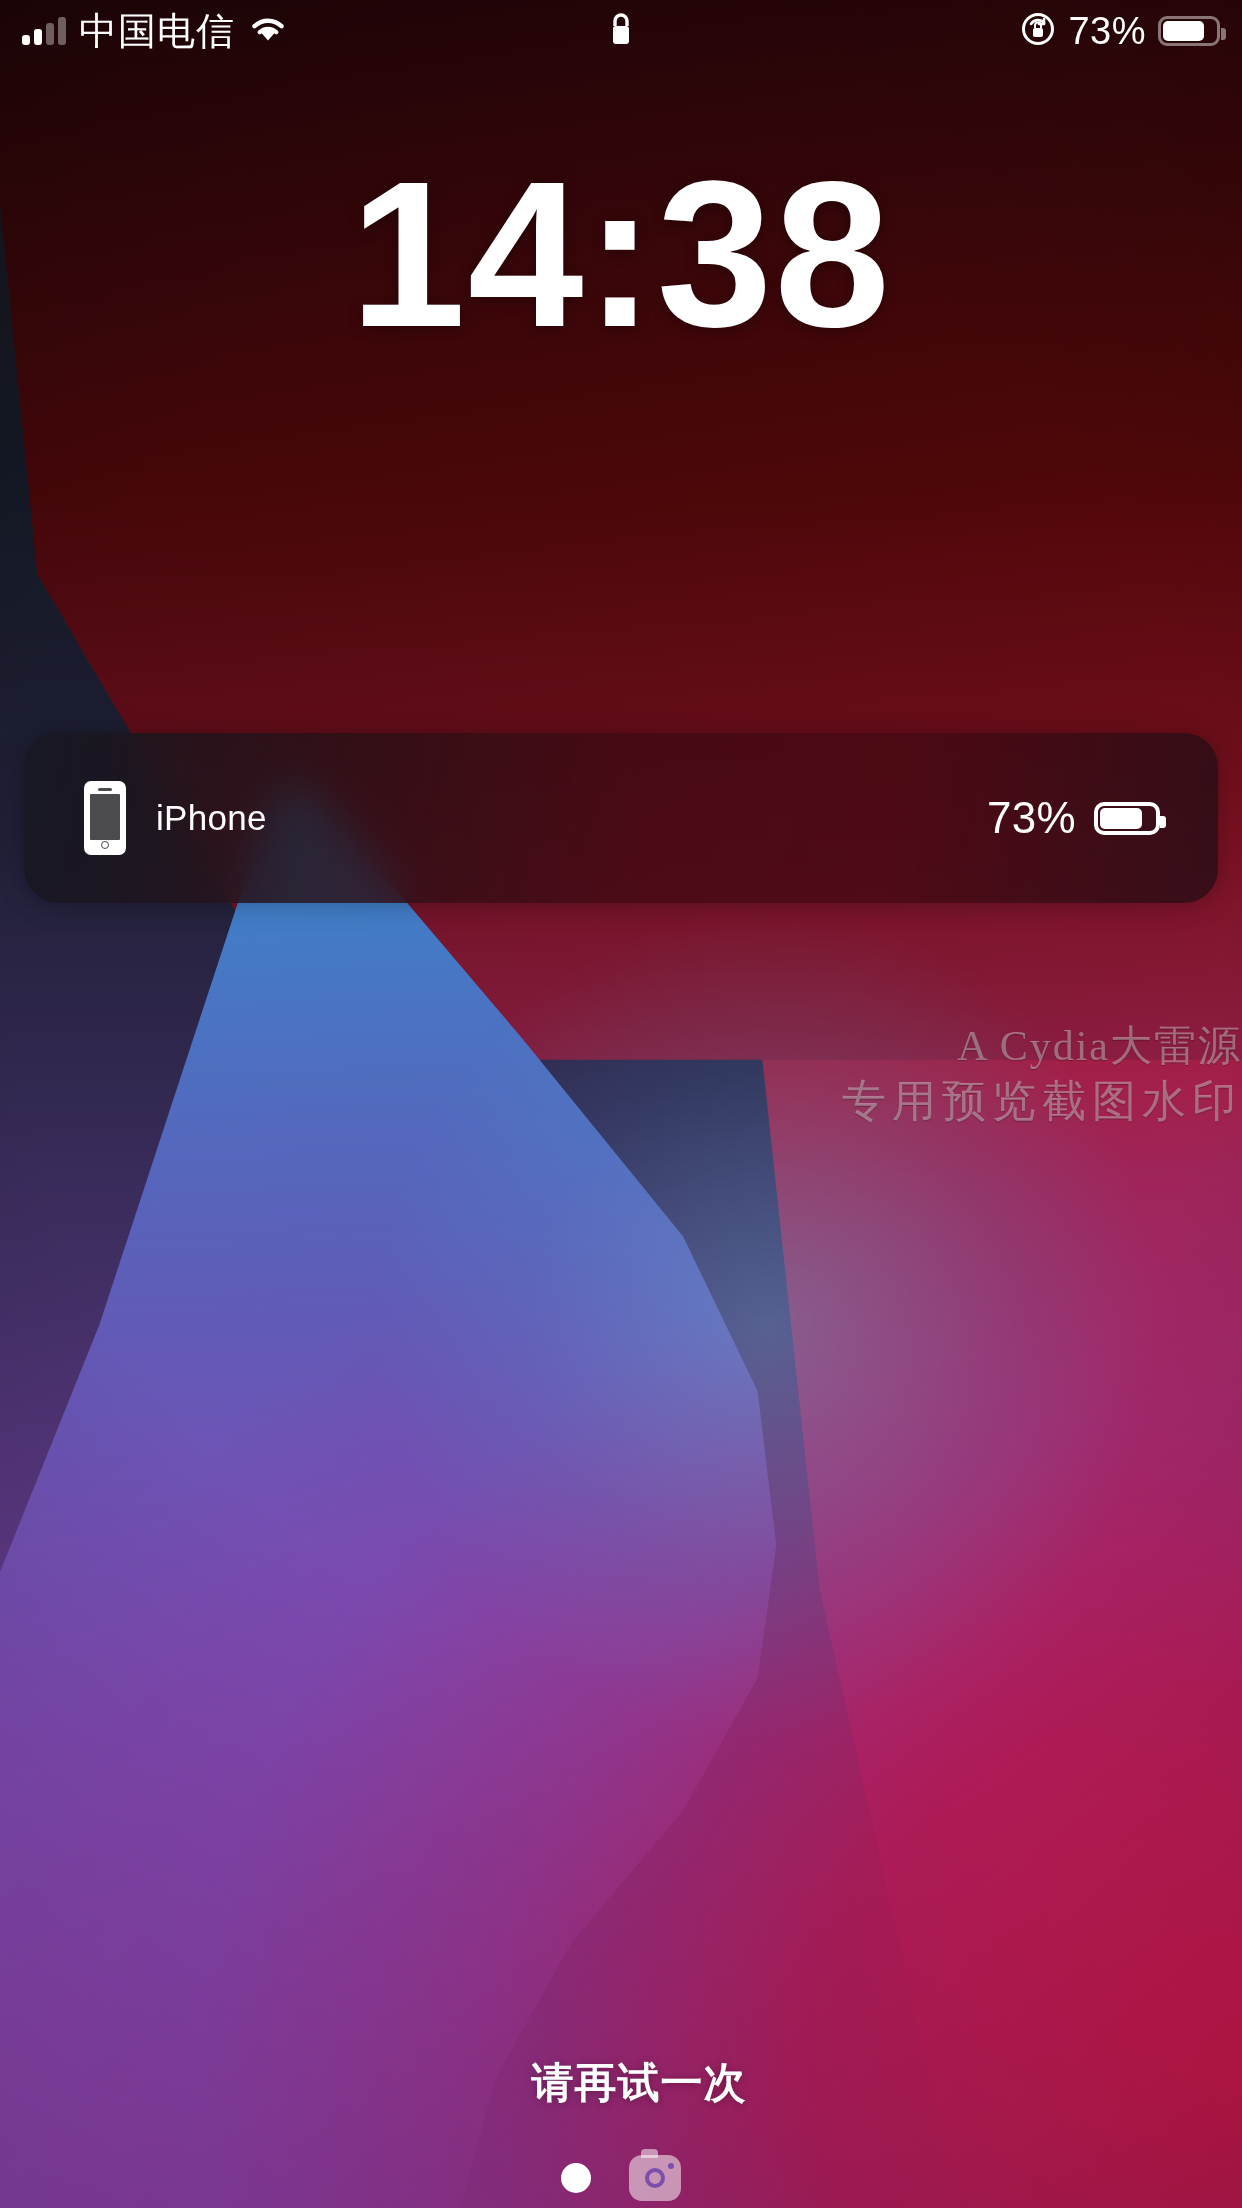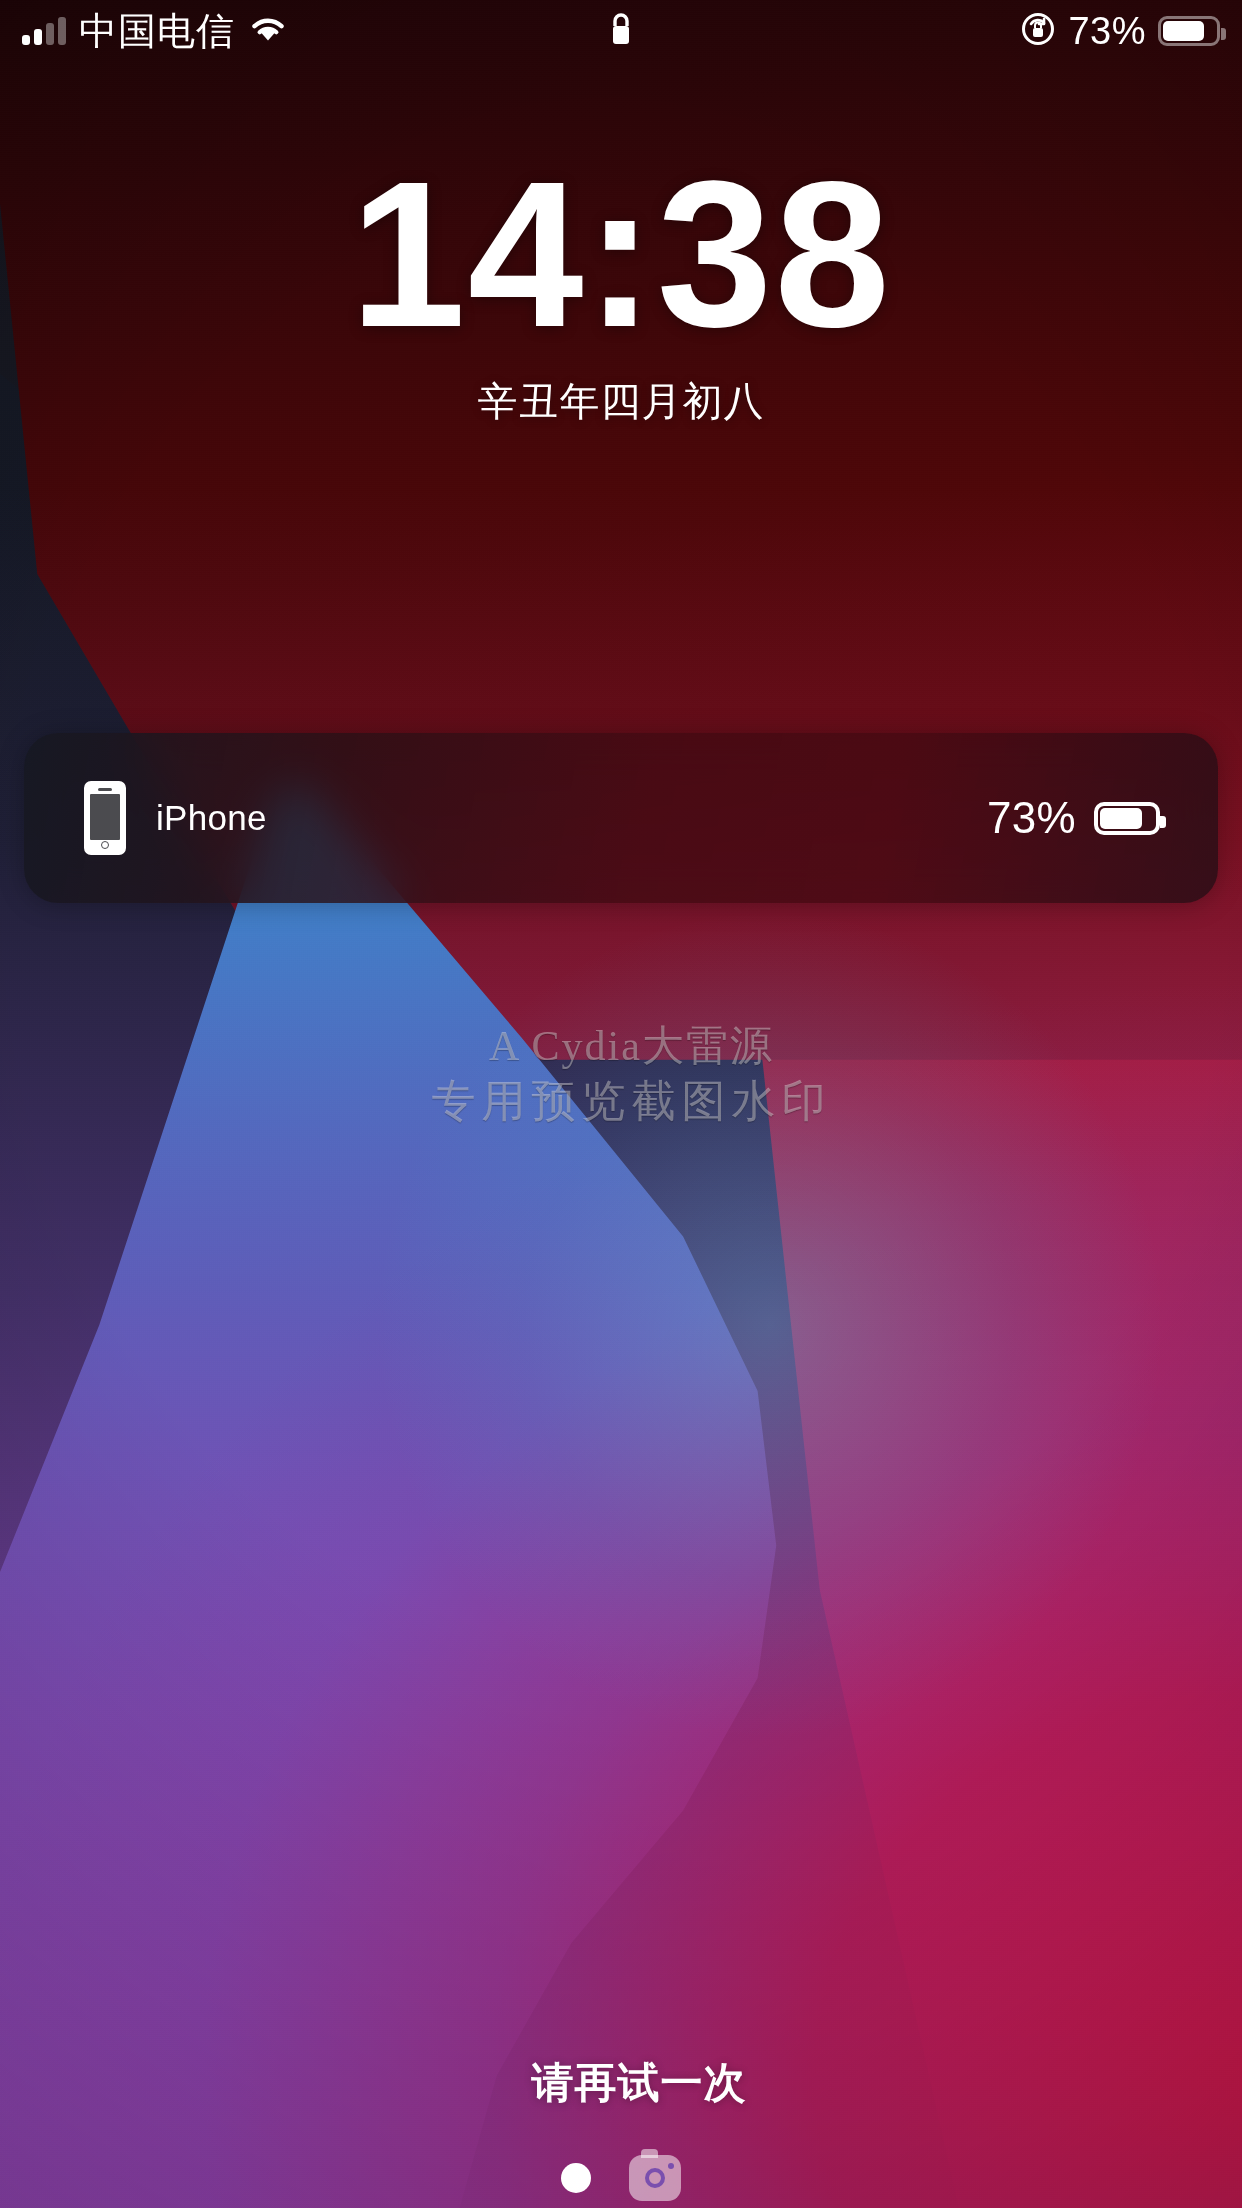--- a/index.html
+++ b/index.html
@@ -337,21 +337,21 @@
     width: 73%;
     background: #fff;
     border-radius: 5px;
   }
 
   
   .watermark {
     position: absolute;
     left: 0; right: 0;
     top: 1020px;
-    text-align: center;
+    text-align: right;
     z-index: 25;
     font-family: "Liberation Serif", "DejaVu Serif", serif;
     color: rgba(232,228,228,0.42);
     text-shadow: 0 1px 1px rgba(0,0,0,.25);
     pointer-events: none;
     margin-left: 21px;
   }
   .wm-line1 { font-size: 42px; letter-spacing: 2px; line-height: 1.28; }
   .wm-line2 { font-size: 44px; letter-spacing: 6px; line-height: 1.28; }
   .wm-line3 { font-size: 42px; letter-spacing: 1px; line-height: 1.28; }
@@ -475,21 +475,20 @@
       </span>
       <span class="sb-battery-pct">73%</span>
       <span class="battery-glyph">
         <span class="battery-fill"></span>
       </span>
     </div>
   </div>
 
   <div class="clock-block">
     <div class="clock-time">14:38</div>
-    <div class="clock-lunar">辛丑年四月初八</div>
   </div>
 
   <div class="widget-card">
     <div class="widget-left">
       <span class="iphone-icon">
         <span class="speaker"></span>
         <span class="screen"></span>
         <span class="home"></span>
       </span>
       <span class="widget-label">iPhone</span>

